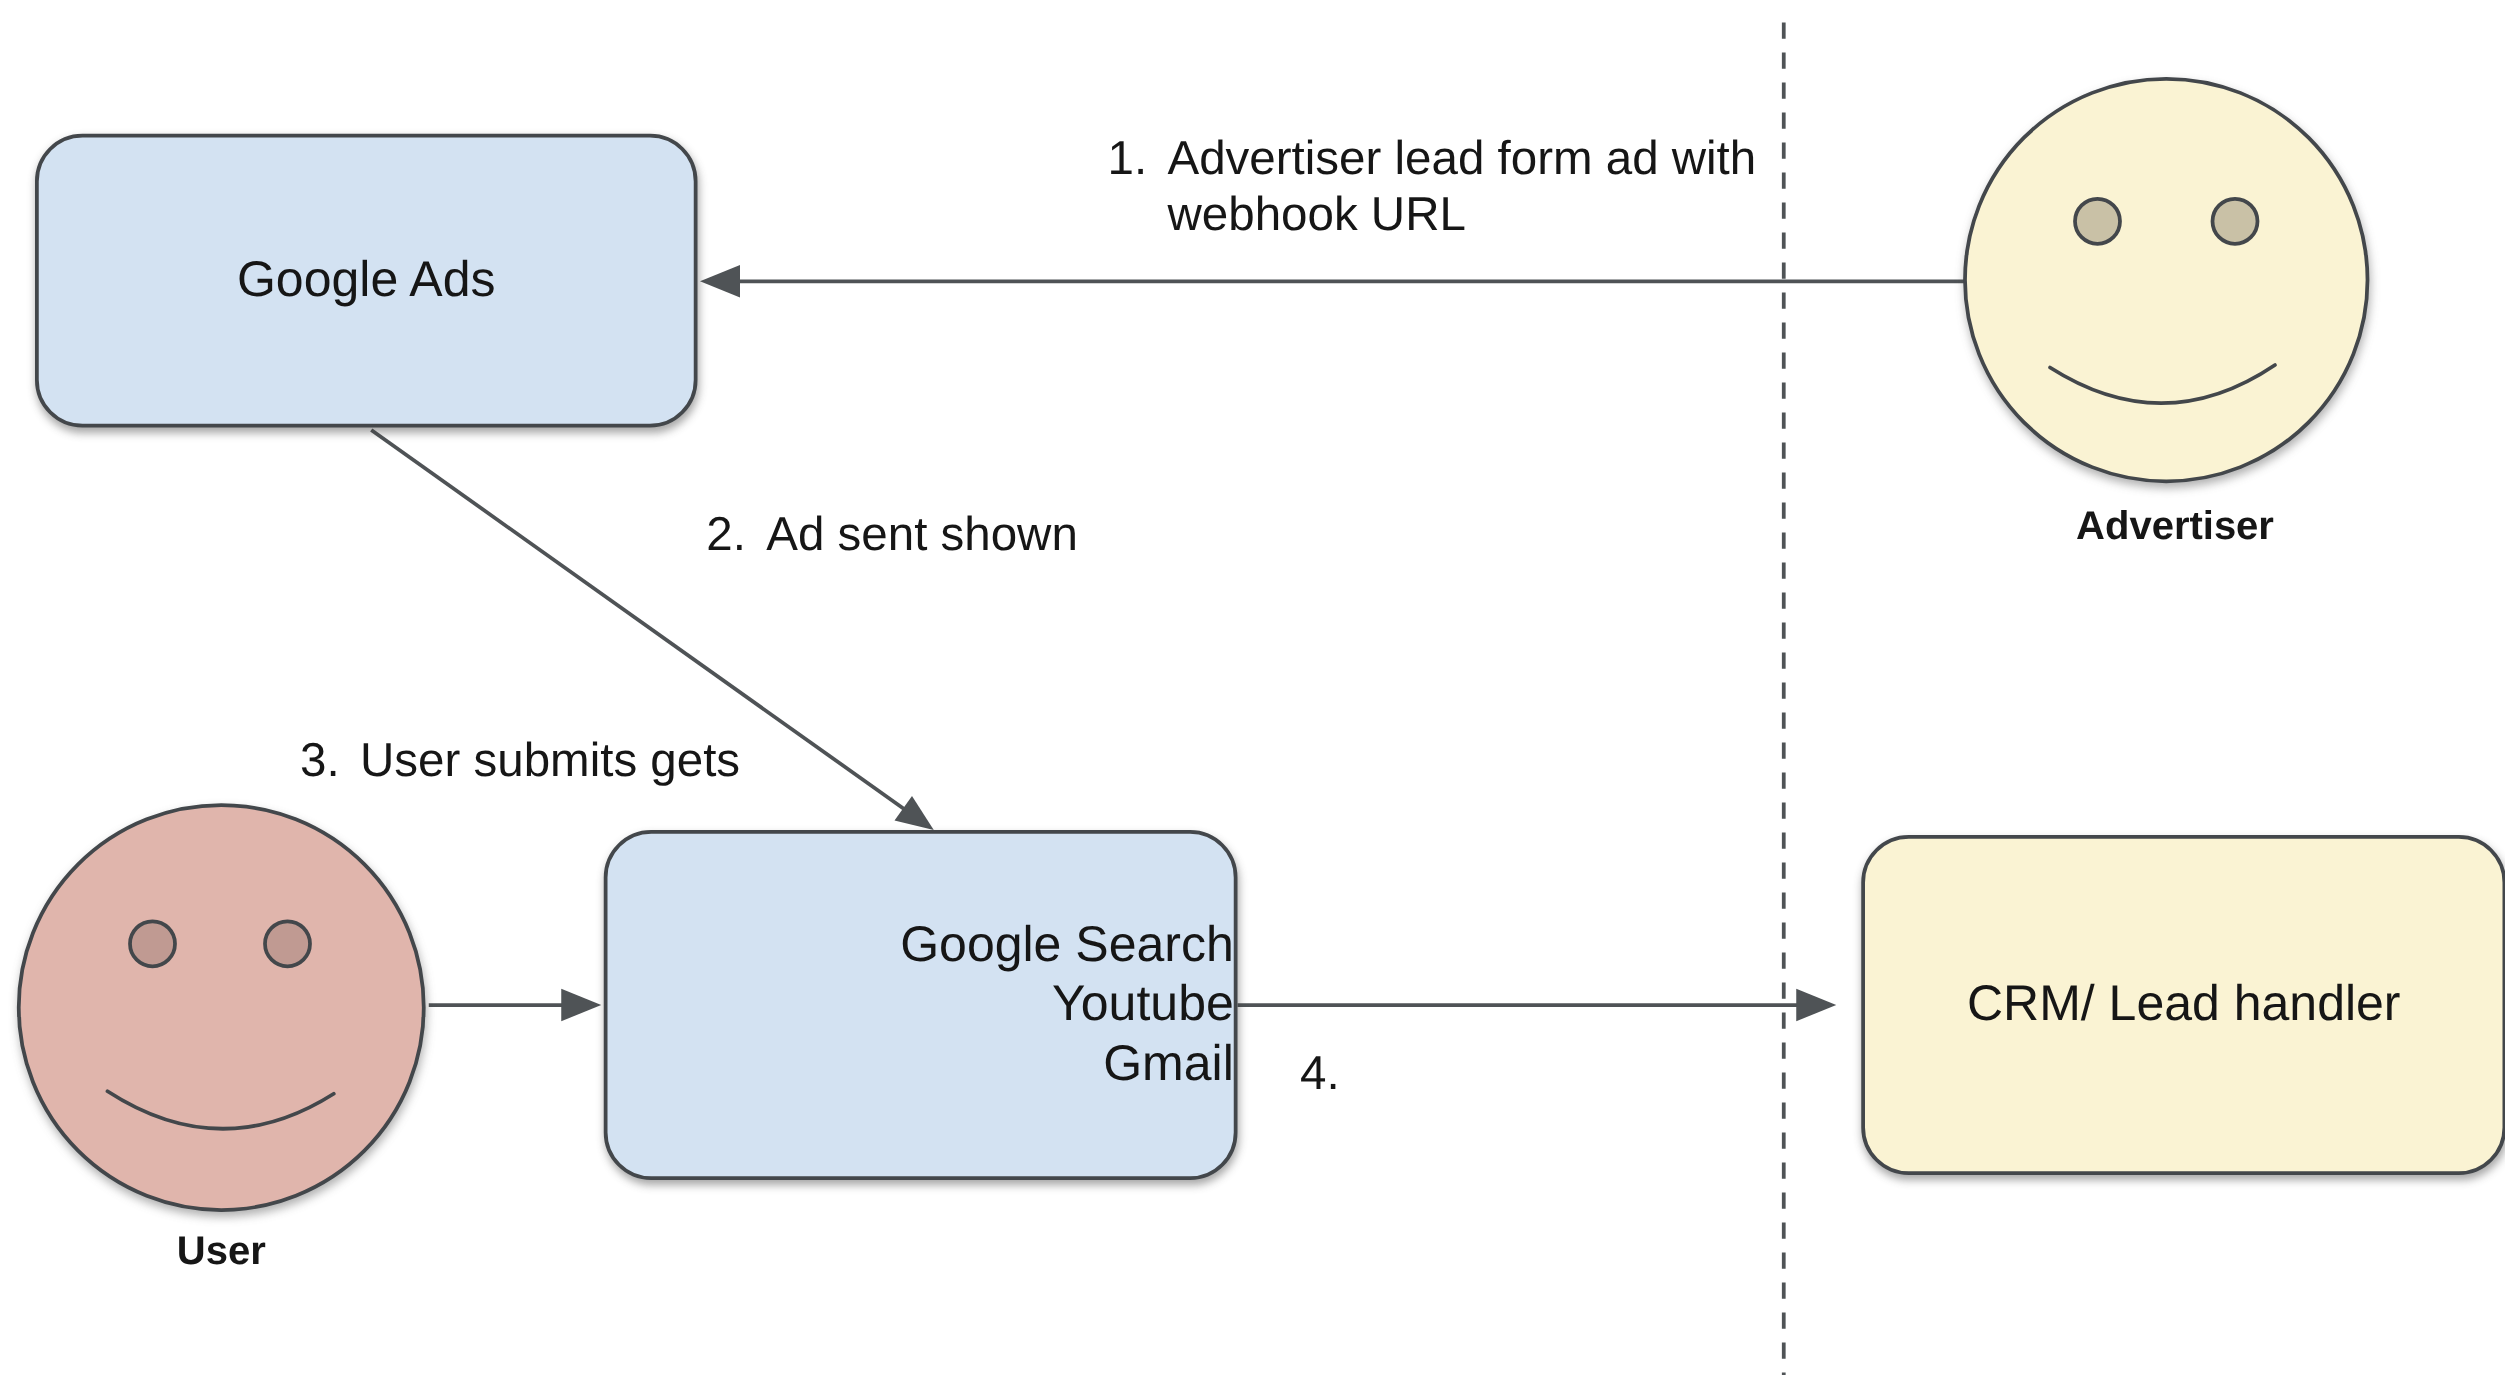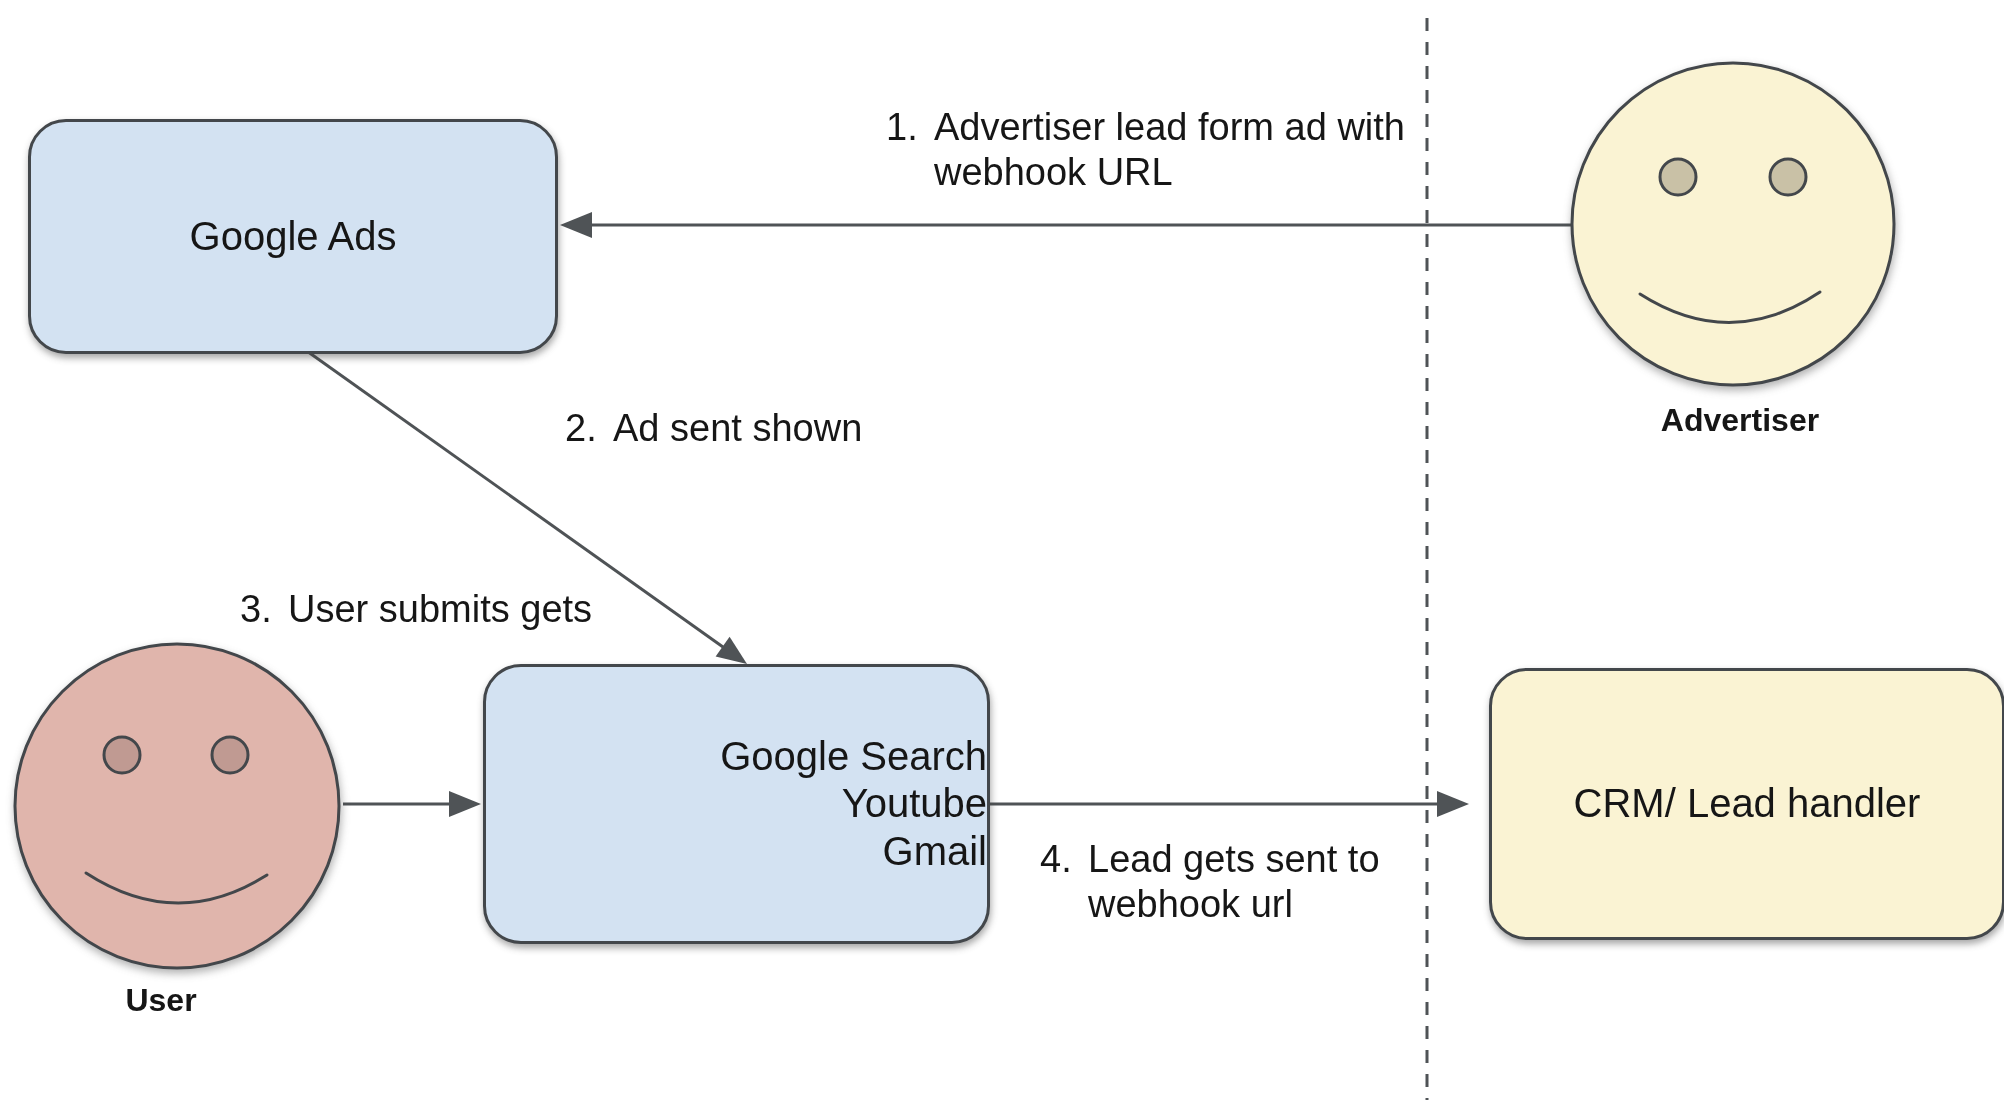--- a/index.html
+++ b/index.html
@@ -32,21 +32,21 @@
     display:flex;
     flex-direction:column;
     align-items:center;
     justify-content:center;
     text-align:center;
     font-size:40px;
     line-height:1.18;
     box-shadow:1px 4px 7px rgba(60,60,60,0.45);
   }
   .node.yellow{background:var(--box-yellow);margin-left:16px;}
-  .node-googleads{left:28px;top:107px;width:530px;height:235px;margin-top:12px;}
+  .node-googleads{left:28px;top:107px;width:530px;height:235px;}
   .node-properties{left:483px;top:664px;width:507px;height:280px;align-items:flex-end;}
   .node-crm{left:1473px;top:668px;width:516px;height:272px;}
   .step{
     position:absolute;
     display:flex;
     font-size:38px;
     line-height:1.18;
     white-space:nowrap;
   }
   .step .num{width:48px;flex:none;}
@@ -55,21 +55,21 @@
   .step-3{left:240px;top:587px;}
   .step-4{left:1040px;top:837px;}
   .actor-label{
     position:absolute;
     font-size:32px;
     font-weight:bold;
     transform:translateX(-50%);
     white-space:nowrap;
   }
   .label-advertiser{left:1740px;top:402px;}
-  .label-user{left:161px;top:982px;}
+  .label-user{left:177px;top:982px;}
   .face{filter:drop-shadow(1px 4px 4px rgba(60,60,60,0.4));}
   .face circle.head{stroke:var(--stroke);stroke-width:3;}
   .face circle.eye{stroke:var(--stroke);stroke-width:3;}
   .face path.smile{stroke:var(--stroke);stroke-width:3;fill:none;stroke-linecap:round;}
   .arrow line{stroke:var(--arrow);stroke-width:3;}
   .arrow polygon{fill:var(--arrow);}
   .dashed{stroke:var(--arrow);stroke-width:3;}
 </style>
 </head>
 <body>
@@ -146,22 +146,18 @@
 
   <div class="step step-3">
     <span class="num">3.</span>
     <span class="txt">
       <span>User submits gets</span>
     </span>
   </div>
 
   <div class="step step-4">
     <span class="num">4.</span>
-    <span class="txt">
-      <span>Lead gets sent to</span><br>
-      <span>webhook url</span>
-    </span>
   </div>
 
   <div class="actor-label label-advertiser">Advertiser</div>
   <div class="actor-label label-user">User</div>
 
 </div>
 
 </body></html>

